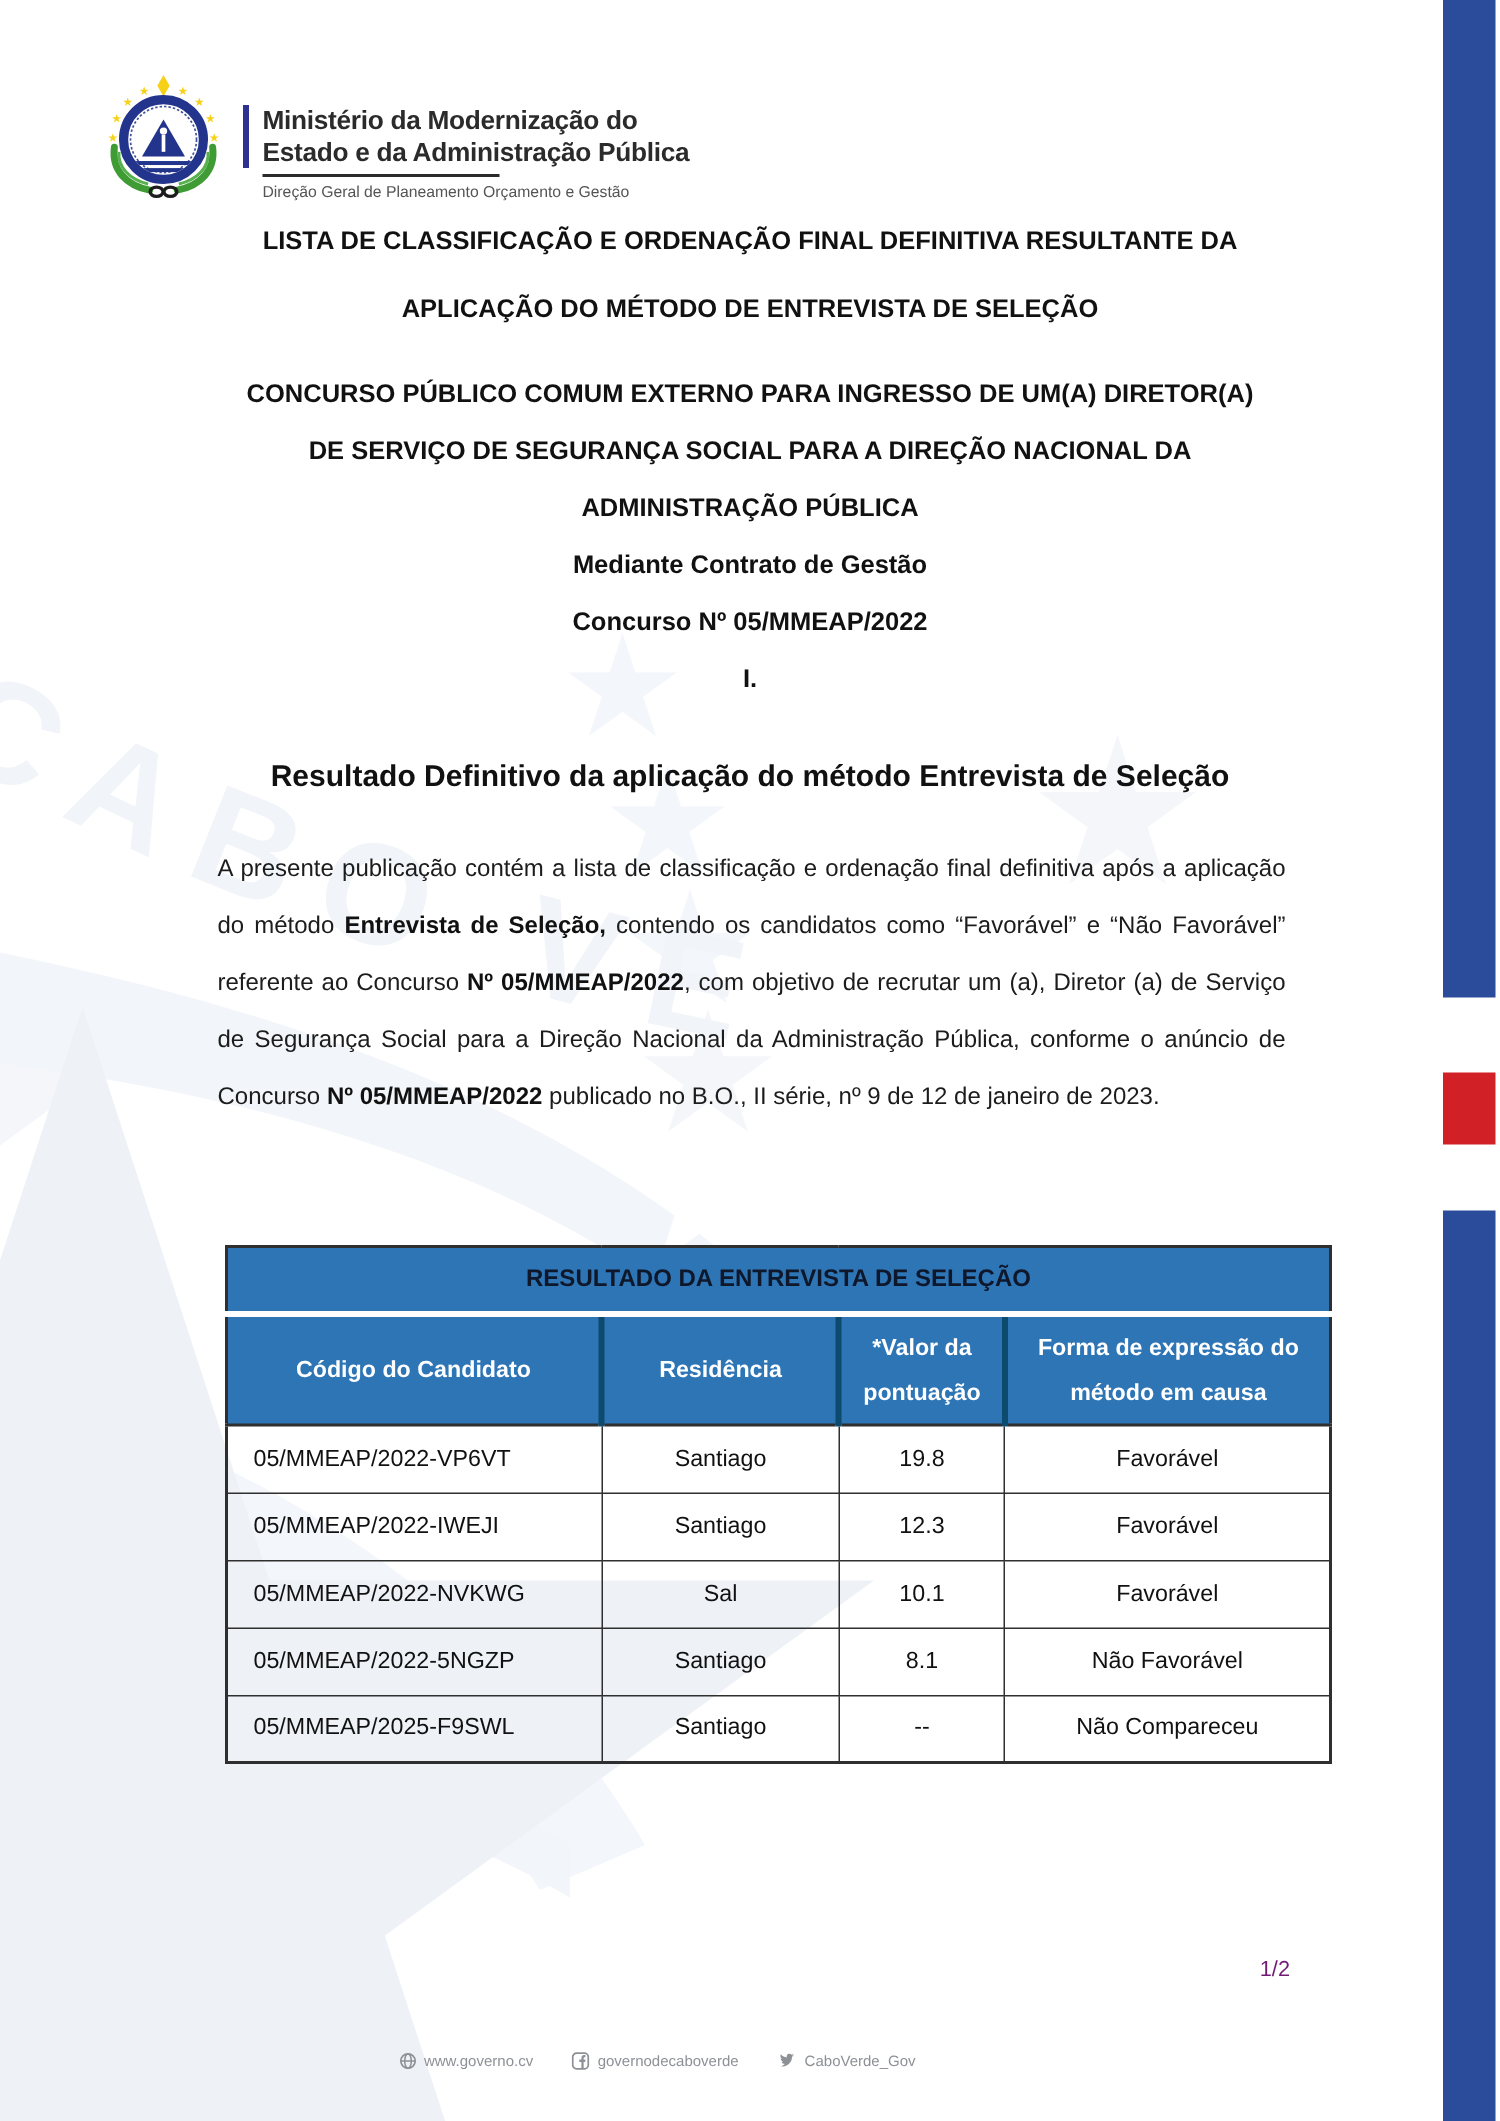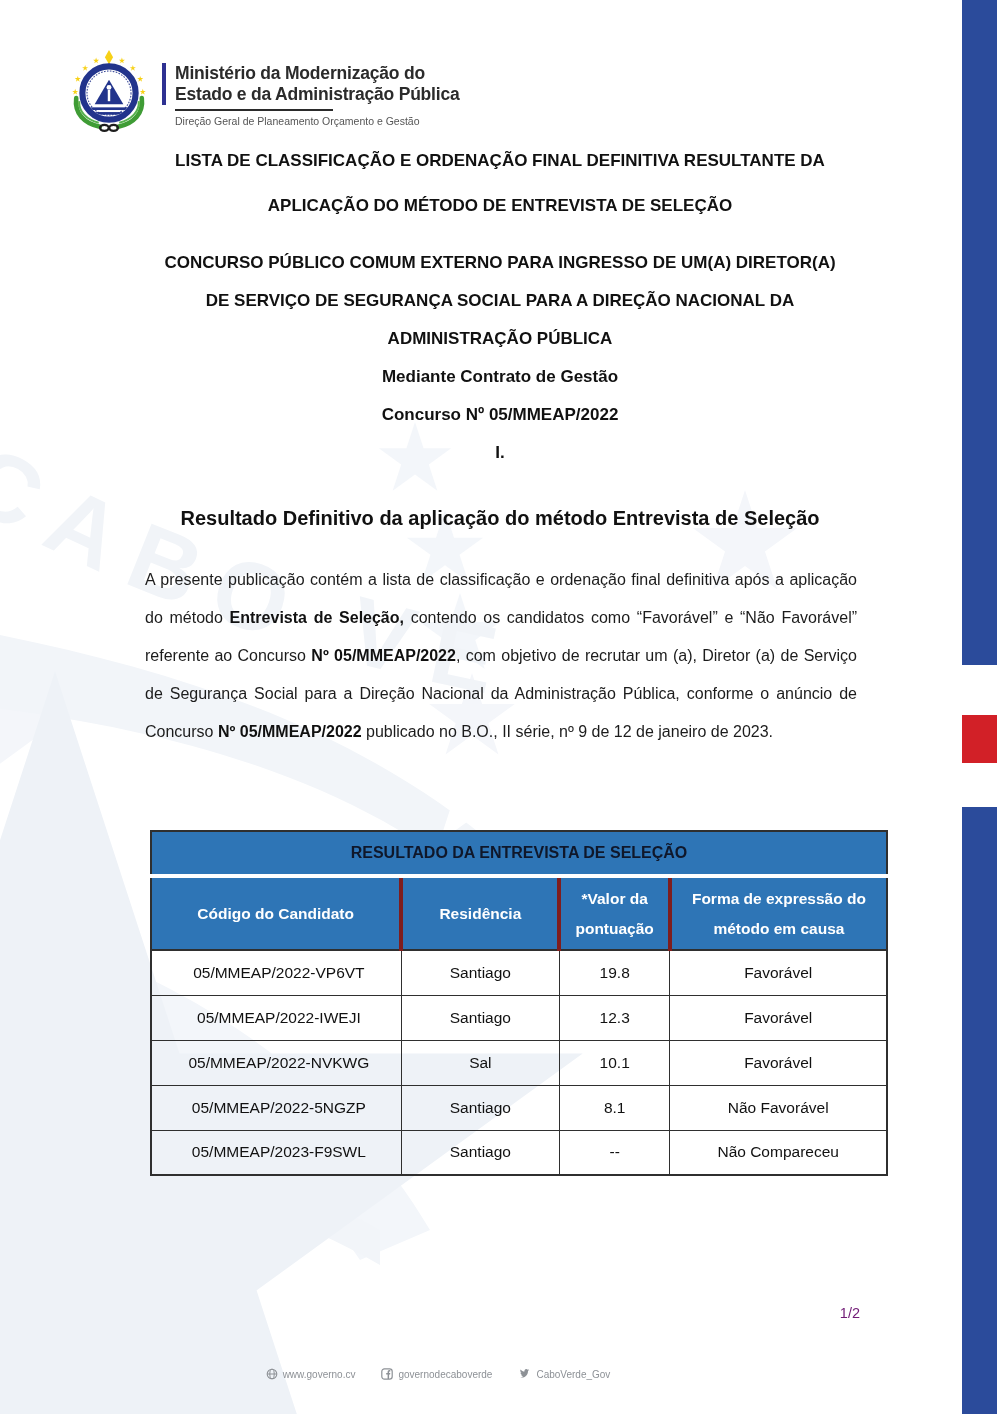--- a/index.html
+++ b/index.html
@@ -11,21 +11,21 @@
   .watermark { position:absolute; left:0; top:0; width:1000px; height:1414px; z-index:0; }
   .content   { position:absolute; left:0; top:0; width:1000px; height:1414px; z-index:1; }
 
   
   .bar { position:absolute; left:962px; width:35px; z-index:2; }
   .bar-blue-top    { top:0;      height:665px; background:#2B4B9B; }
   .bar-red         { top:715px;  height:48px;  background:#D22027; }
   .bar-blue-bottom { top:807px;  height:607px; background:#2B4B9B; }
 
   
-  .brand { position:absolute; left:66px; top:50px; display:flex; align-items:center; }
+  .brand { position:absolute; left:66px; top:50px; display:flex; align-items:flex-end; }
   .emblem { width:86px; height:84px; margin-right:10px; }
   .brand-text { padding-top:6px; }
   .brand-bold {
     border-left:4px solid #2E3192; padding-left:9px;
     font-weight:bold; font-size:17.5px; line-height:21px; color:#2b2b2b; letter-spacing:-0.2px;
   }
   .brand-rule { width:158px; height:2px; background:#2b2b2b; margin:4px 0 4px 13px; }
   .brand-dept { font-size:10.5px; color:#555; margin-left:13px; }
 
   
@@ -51,28 +51,28 @@
     border-collapse:collapse; font-size:15.5px; color:#111;
     border:2px solid #2f2f2f;
   }
   .results-table th.tbl-title {
     background:#2E75B6; color:#0f172a; font-size:16px; font-weight:bold;
     height:45px; text-align:center; border-bottom:4px solid #fff;
   }
   .results-table tr.cols th {
     background:#2E75B6; color:#fff; font-weight:bold; font-size:15.5px;
     height:74px; line-height:30px; padding:4px 14px; text-align:center; vertical-align:middle;
-    border-left:4px solid #7f1d1d; border-bottom:2px solid #2f2f2f;
+    border-left:4px solid #0c4a6e; border-bottom:2px solid #2f2f2f;
   }
   .results-table tr.cols th:first-child { border-left:none; }
   .results-table td {
     border:1.5px solid #2f2f2f; height:45px; text-align:center; vertical-align:middle;
     background:transparent;
   }
-  .results-table td.code { text-align:center; padding-left:5px; }
+  .results-table td.code { text-align:left; padding-left:17px; }
 
   .page-number {
     position:absolute; top:1305px; left:780px; width:80px; text-align:right;
     font-size:14.5px; color:#701a75;
   }
 
   .site-footer {
     position:absolute; top:1368px; left:0; width:876px;
     display:flex; justify-content:center; align-items:center; gap:26px;
     color:#8d9196; font-size:10px;
@@ -221,21 +221,21 @@
       <td>10.1</td>
       <td>Favorável</td>
     </tr>
     <tr>
       <td class="code">05/MMEAP/2022-5NGZP</td>
       <td>Santiago</td>
       <td>8.1</td>
       <td>Não Favorável</td>
     </tr>
     <tr>
-      <td class="code">05/MMEAP/2023-F9SWL</td>
+      <td class="code">05/MMEAP/2025-F9SWL</td>
       <td>Santiago</td>
       <td>--</td>
       <td>Não Compareceu</td>
     </tr>
   </tbody>
     </table>
 
   <div class="page-number">1/2</div>
 
   <div class="site-footer">

